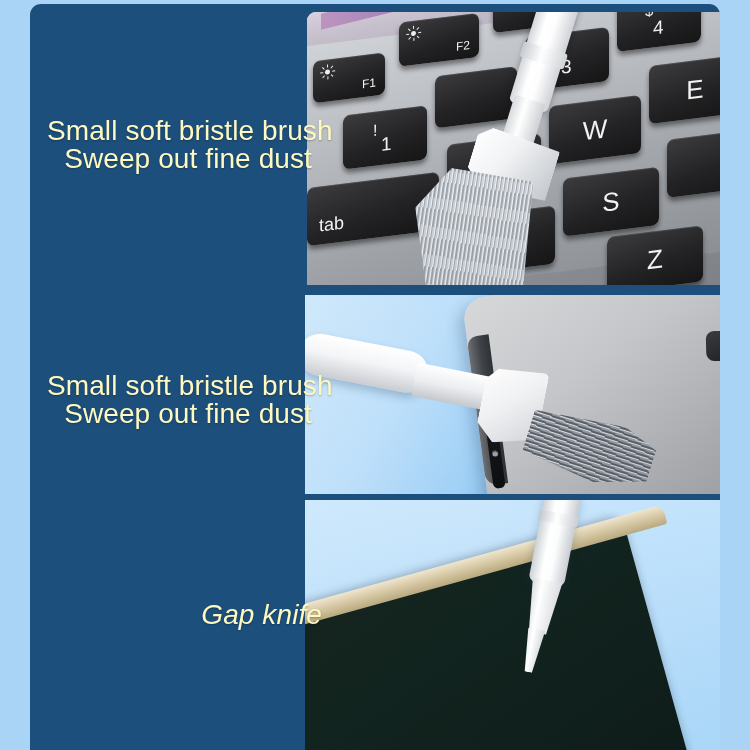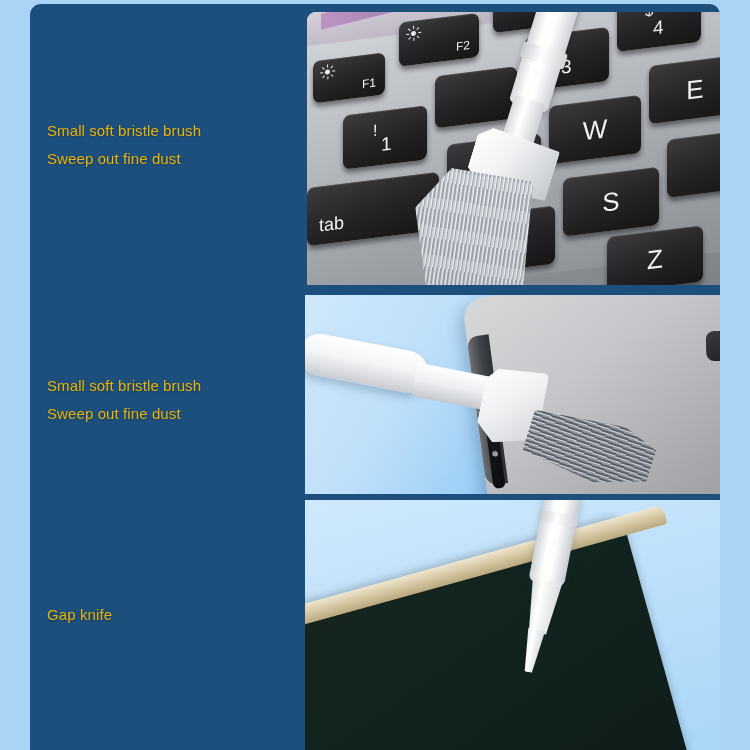--- a/index.html
+++ b/index.html
@@ -15,34 +15,34 @@
     position:absolute;left:30px;top:4px;width:690px;height:746px;
     background:#1d4f7c;
     border-radius:11px 11px 0 0;
     box-shadow:0 0 0 0 rgba(0,0,0,0);
     overflow:hidden;
   }
 
   
   .caption{
     position:absolute;
-    color:#eab308;
-    text-align:left;
-    font-size:15px;
+    color:#fef9c3;
+    text-align:right;
+    font-size:28px;
     line-height:28px;
     letter-spacing:.1px;
     text-shadow:0 1px 2px rgba(0,0,0,.28);
     white-space:nowrap;
   }
   .caption .l1{display:block;}
   .caption .l2{display:block;}
 
   #cap1{left:17px;top:113px;width:265px;}
   #cap2{left:17px;top:368px;width:265px;}
-  #cap3{left:17px;top:597px;width:265px;}
+  #cap3{left:27px;top:597px;width:265px;font-style:italic;}
 
   
   .panel{position:absolute;overflow:hidden;background:#b9ddfa;}
   #panel1{left:277px;top:8px;width:413px;height:273px;border-radius:9px 0 0 0;}
   #panel2{left:275px;top:291px;width:415px;height:199px;}
   #panel3{left:275px;top:496px;width:415px;height:254px;}
 
   
   .kb-bg{position:absolute;inset:0;background:
       linear-gradient(160deg,#cfd2d6 0%,#b9bcc1 22%,#9fa3a8 48%,#8e9297 72%,#7e8287 100%);}

